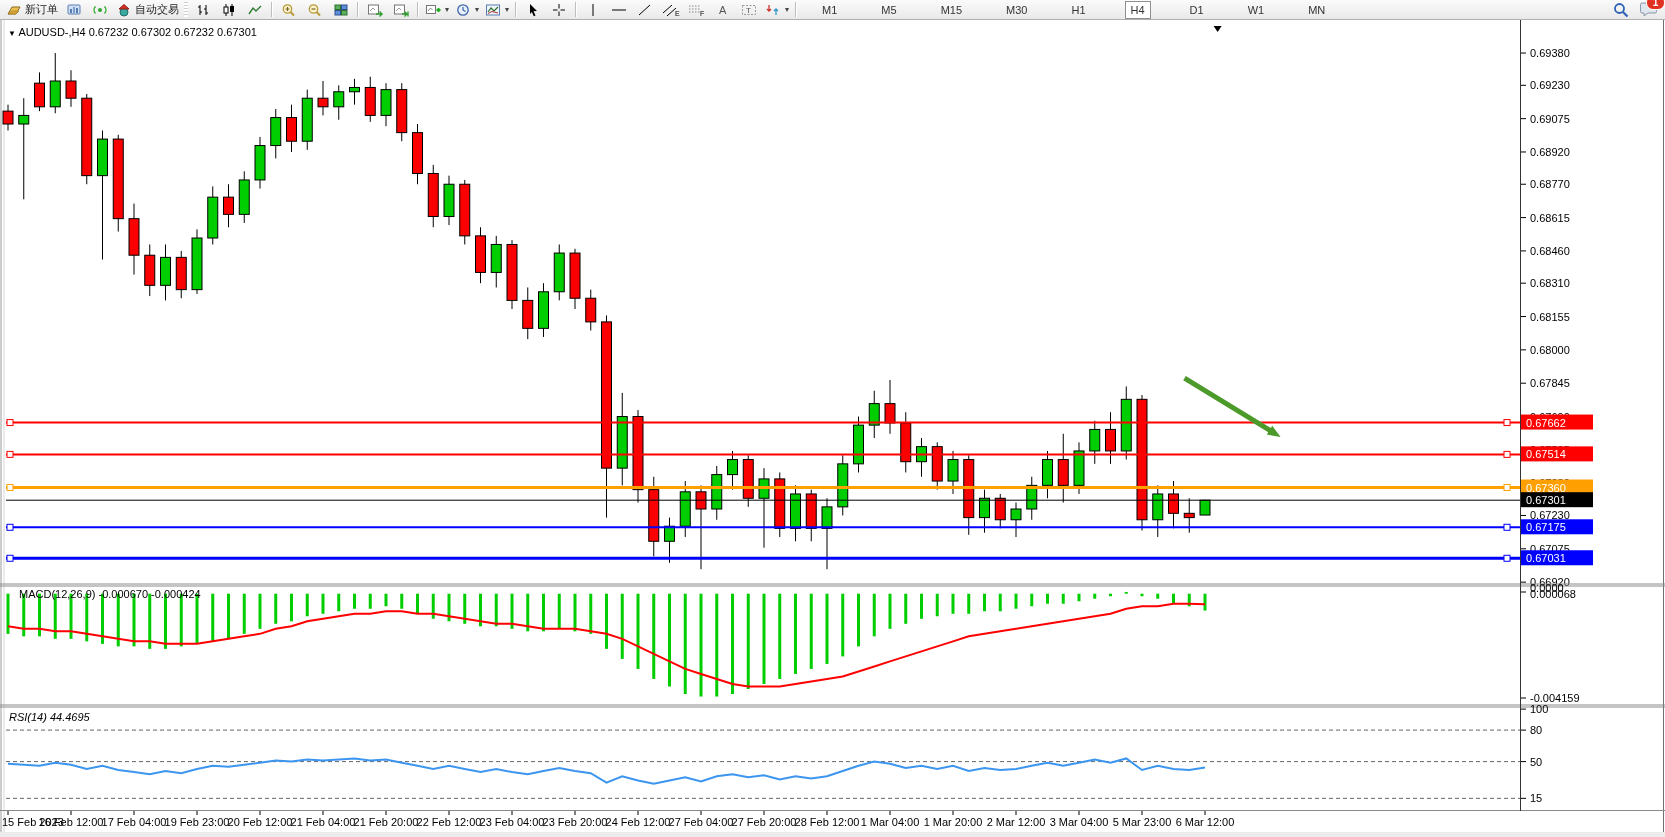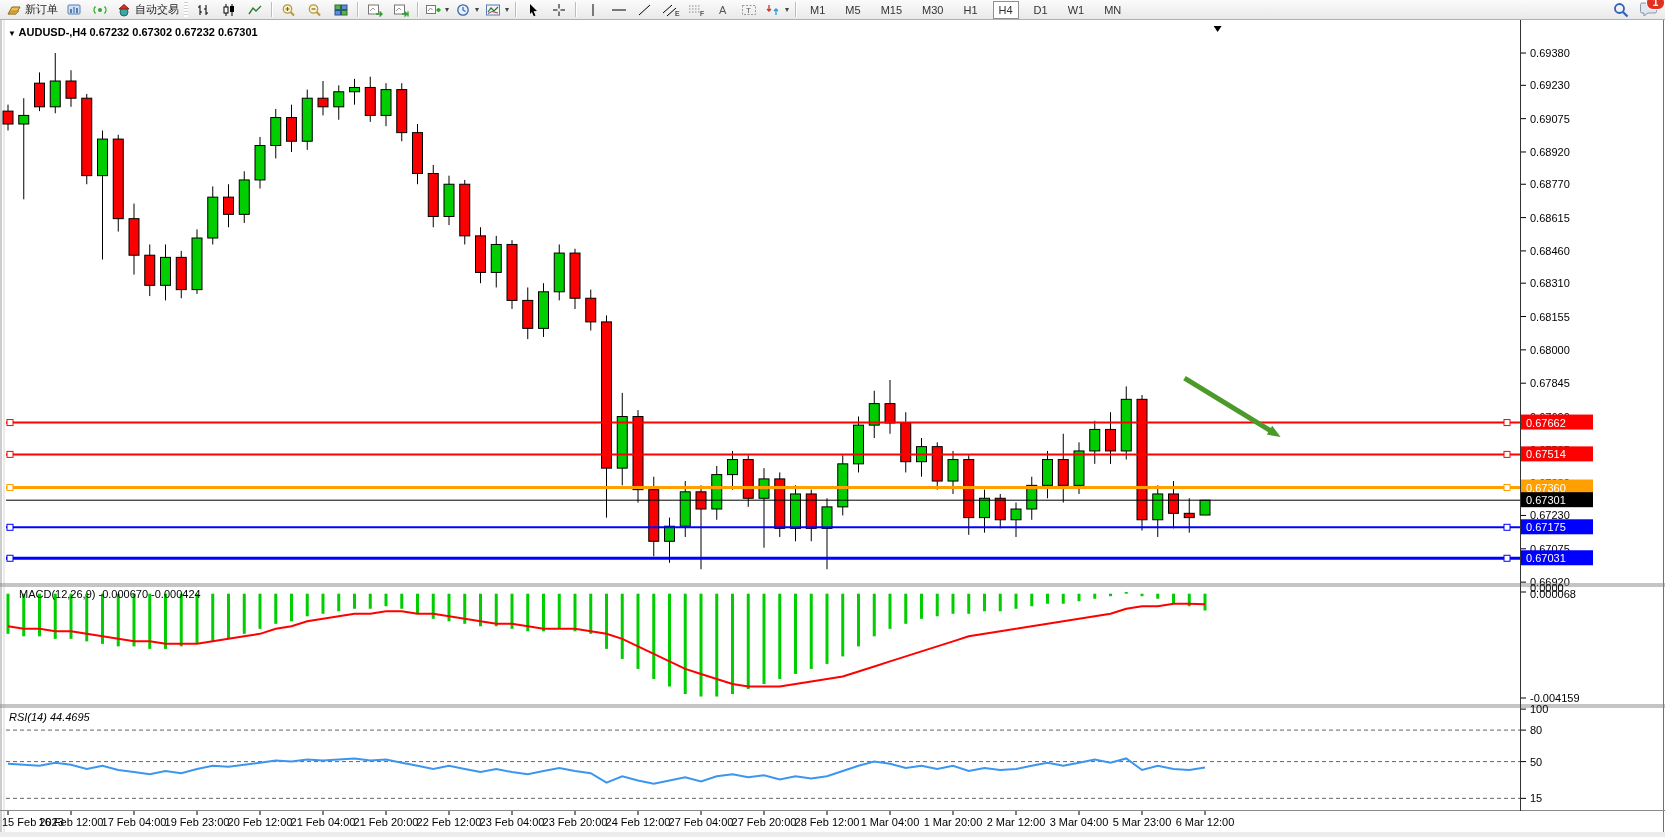--- a/index.html
+++ b/index.html
@@ -4,21 +4,21 @@
 <style>
   html,body{margin:0;padding:0;width:1665px;height:837px;overflow:hidden;background:#fff;
     font-family:"Liberation Sans",sans-serif;}
   .toolbar{position:absolute;top:0;left:0;width:1665px;height:20px;
     background:linear-gradient(#fbfbfb,#e9e9e9);border-bottom:1px solid #b0b0b0;
     display:flex;align-items:center;padding-left:3px;box-sizing:border-box;font-size:11px;color:#222;}
   .tbtn{height:18px;min-width:20px;display:flex;align-items:center;justify-content:center;
     padding:12px 2px;gap:3px;border:1px solid transparent;}
   .sep{width:1px;height:15px;background:#bdbdbd;border-right:1px solid #fff;margin:0 3px;}
   .grip{width:4px;height:15px;margin:0 2px;background:repeating-linear-gradient(#cfcfcf 0 1px,#fff 1px 3px);}
-  .tf{padding:0 5px;height:16px;line-height:16px;color:#333;margin:0 5px;}
+  .tf{padding:0 5px;height:16px;line-height:16px;color:#333;margin:0 17px;}
   .tf.active{background:#fff;border:1px solid #8f8f8f;text-align:right;}
   .caret{font-size:8px;color:#444;margin-left:1px;}
   .right-tools{margin-left:auto;display:flex;align-items:center;margin-right:8px;gap:10px;}
   .badge-wrap{position:relative;}
   .badge{position:absolute;top:-6px;right:-8px;min-width:13px;height:13px;border-radius:7px;
     background:#e03020;color:#fff;font-size:10px;font-weight:bold;display:flex;
     align-items:center;justify-content:center;padding:0 2px;border:1px solid #fff;}
   .chartwin{position:absolute;top:20px;left:0;width:1665px;height:817px;background:#fff;}
   .ov{position:absolute;font-size:11px;color:#000;white-space:nowrap;z-index:5;}
   svg text{font-family:"Liberation Sans",sans-serif;}
@@ -761,19 +761,19 @@
         <text x="1016" y="806" font-size="11" fill="#000" text-anchor="middle">2 Mar 12:00</text>
         <line x1="1079" y1="791" x2="1079" y2="795" stroke="#000"></line>
         <text x="1079" y="806" font-size="11" fill="#000" text-anchor="middle">3 Mar 04:00</text>
         <line x1="1142" y1="791" x2="1142" y2="795" stroke="#000"></line>
         <text x="1142" y="806" font-size="11" fill="#000" text-anchor="middle">5 Mar 23:00</text>
         <line x1="1205" y1="791" x2="1205" y2="795" stroke="#000"></line>
         <text x="1205" y="806" font-size="11" fill="#000" text-anchor="middle">6 Mar 12:00</text>
       </g>
       <rect x="0" y="812" width="1665" height="5" fill="#ececec"></rect>
     </svg>
-  <div class="ov" style="left:8px;top:6px;font-weight:bold;">
+  <div class="ov" style="left:8px;top:6px;">
     <span style="font-size:8px;">▼</span>
     <span>AUDUSD-,H4 0.67232 0.67302 0.67232 0.67301</span>
   </div>
   <div class="ov" style="left:19px;top:568px;">MACD(12,26,9) -0.000670 -0.000424</div>
   <div class="ov" style="left:9px;top:691px;font-style:italic;">RSI(14) 44.4695</div>
 </div>
 
 </body></html>

